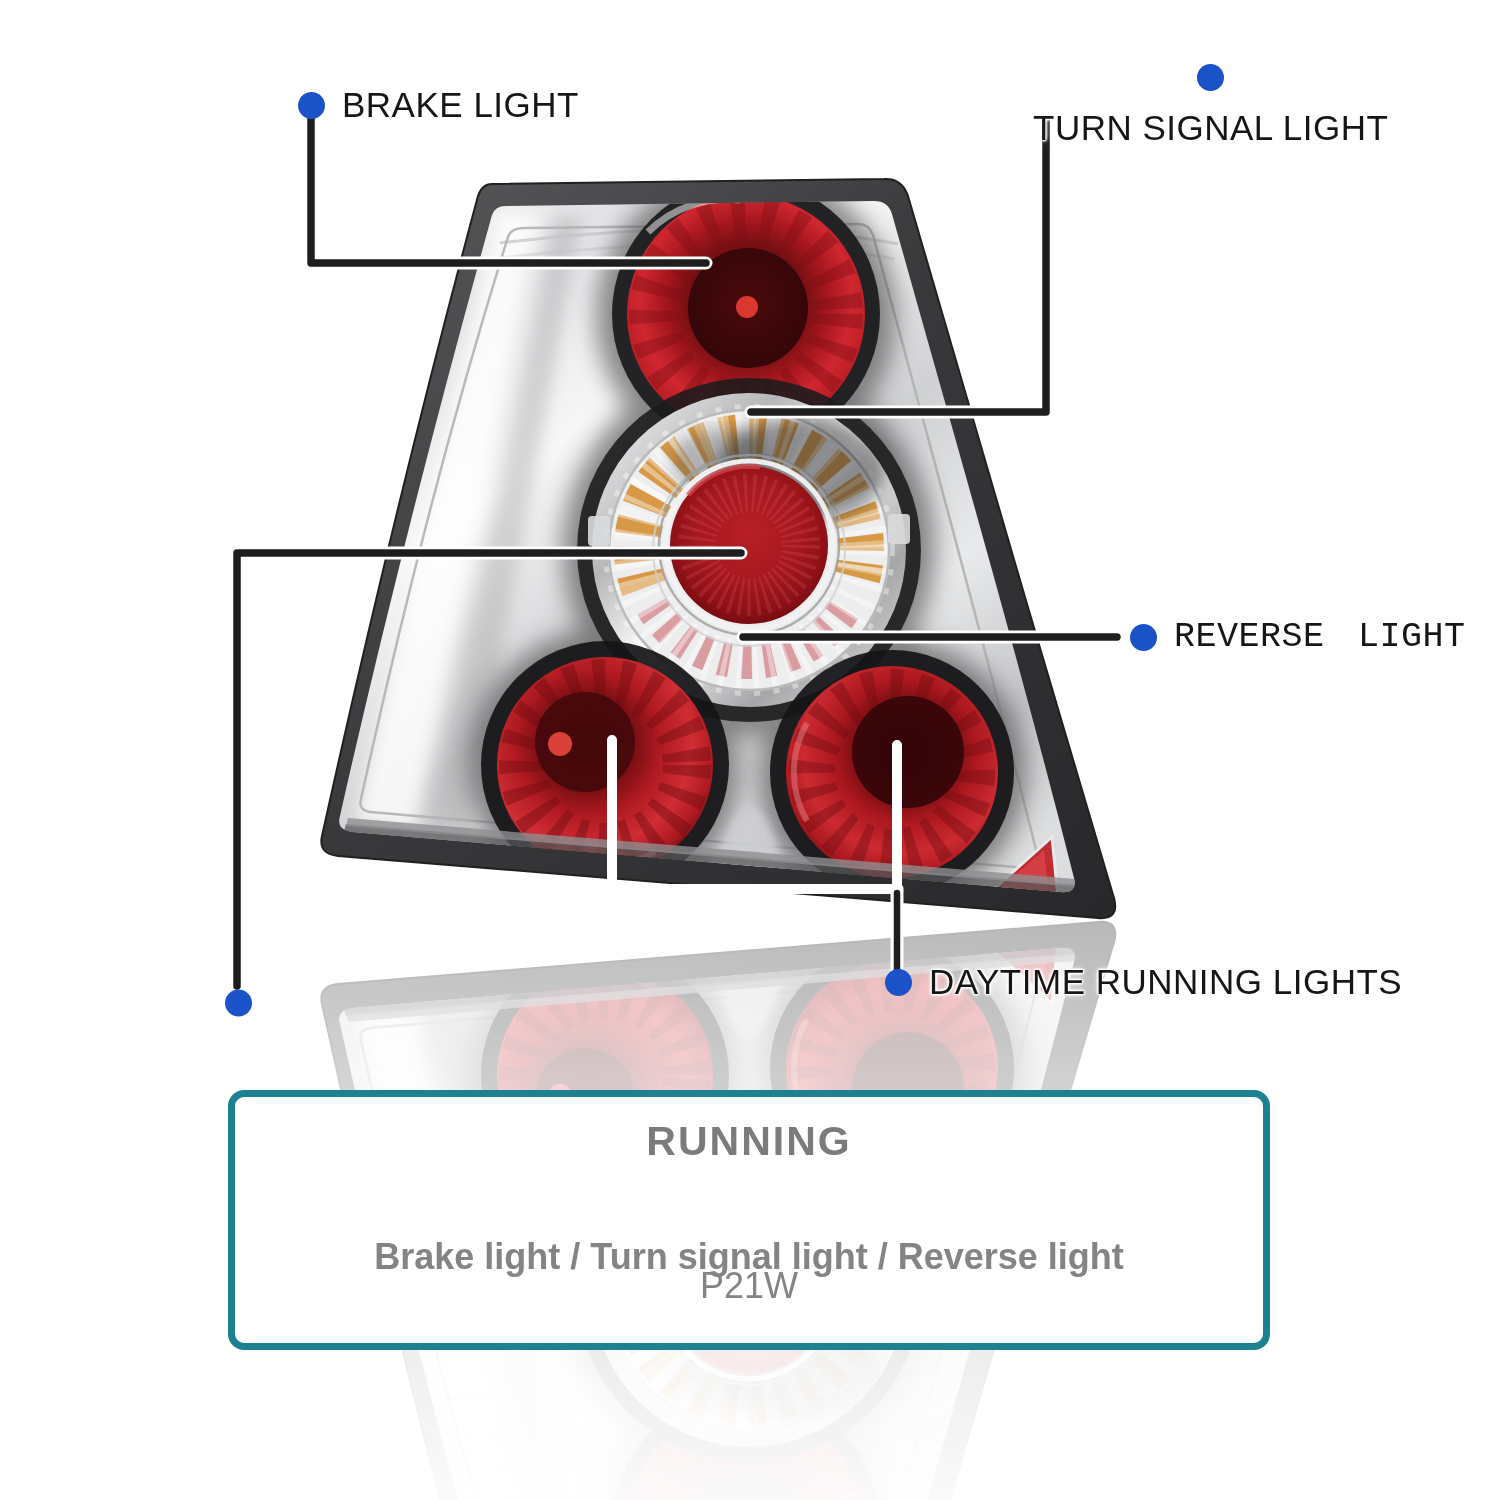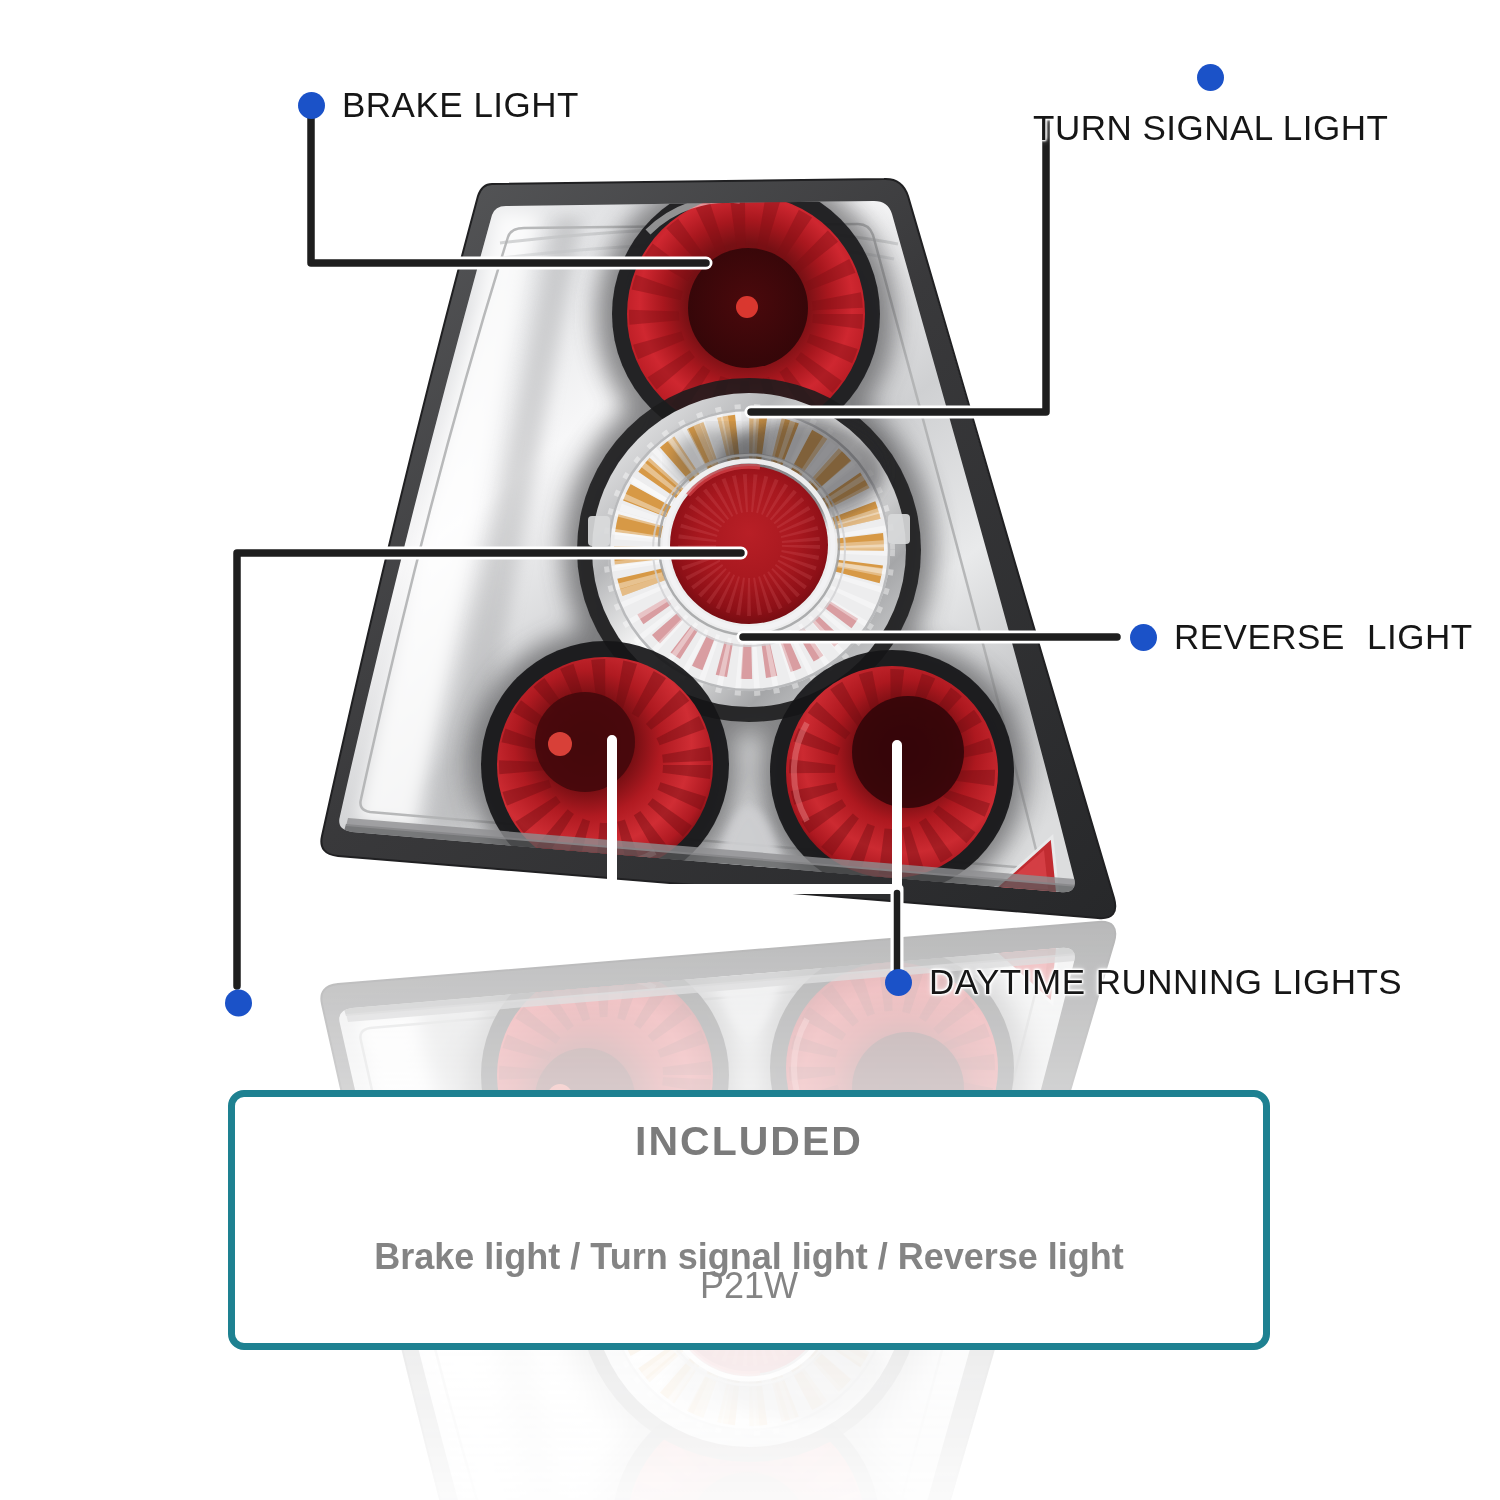--- a/index.html
+++ b/index.html
@@ -6,21 +6,21 @@
   body{font-family:"Liberation Sans","DejaVu Sans",sans-serif;}
   #stage{position:relative;width:1500px;height:1500px;background:#ffffff;overflow:hidden;}
   #artwork{position:absolute;left:0;top:0;width:1500px;height:1500px;}
 
   .callout{position:absolute;display:flex;align-items:center;gap:17px;transform:translateY(-50%);white-space:nowrap;text-align:right;}
   .callout .dot{width:27px;height:27px;border-radius:50%;background:#1b52c8;flex:0 0 auto;}
   .callout .txt{
     font-size:35px;color:#161616;letter-spacing:.5px;
     text-shadow:0 0 3px #fff,0 0 6px #fff,1px 1px 2px #fff,-1px -1px 2px #fff,1px -1px 2px #fff,-1px 1px 2px #fff;
   }
-  .callout.reverse .txt{word-spacing:12px;}
+  .callout.reverse .txt{word-spacing:12px;font-family:Liberation Mono, monospace;}
 
   .included-box{
     position:absolute;left:228px;top:1090px;width:1042px;height:260px;
     box-sizing:border-box;border:7px solid #1e8191;border-radius:16px;background:#ffffff;
   }
   .included-title{position:absolute;top:21px;left:0;width:100%;text-align:center;
     font-size:41px;font-weight:bold;color:#7b7b7b;letter-spacing:2px;}
   .included-line1{position:absolute;top:118px;left:0;width:100%;text-align:center;
     font-size:36px;font-weight:bold;color:#848484;}
   .included-line2{position:absolute;top:168px;left:0;width:100%;text-align:center;
@@ -244,18 +244,18 @@
   <div class="callout" style="left:225px;top:1003px;">
     <span class="dot" style="background-color: rgb(27, 82, 200);"></span>
   </div>
 
   <div class="callout" style="left:885px;top:982px;">
     <span class="dot" style="background-color: rgb(27, 82, 200);"></span>
     <span class="txt">DAYTIME RUNNING LIGHTS</span>
   </div>
 
   <div class="included-box" style="border-color: rgb(30, 129, 145);">
-    <div class="included-title" style="color: rgb(123, 123, 123);">INCLUDED</div>
+    <div class="included-title" style="color: rgb(123, 123, 123);">RUNNING</div>
     <div class="included-line1" style="color: rgb(132, 132, 132); margin-top: 21px;">Brake light / Turn signal light / Reverse light</div>
     <div class="included-line2" style="color: rgb(132, 132, 132);">P21W</div>
   </div>
 
 </div>
 
 </body></html>

